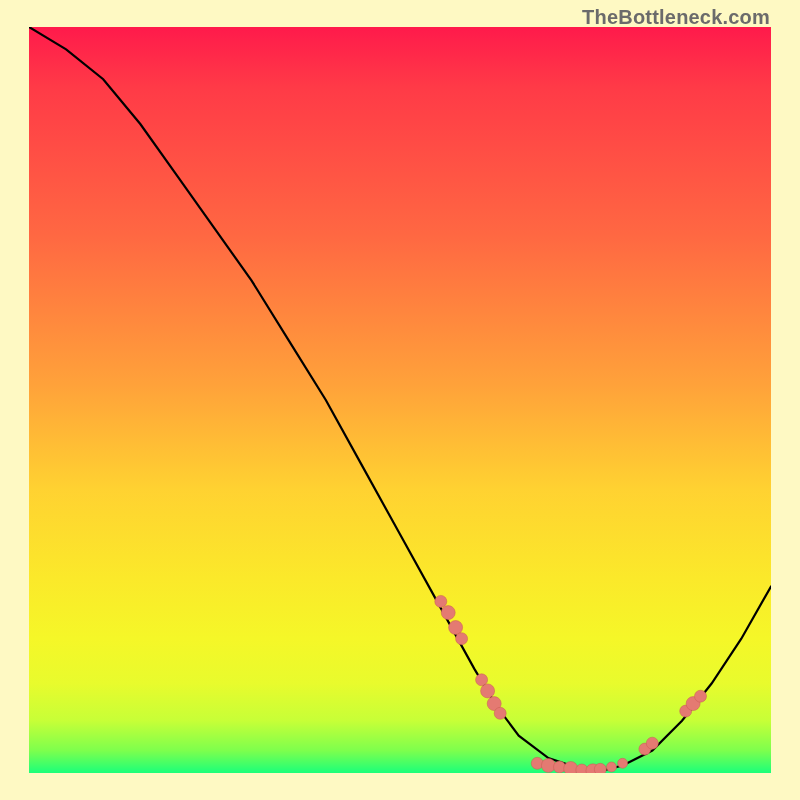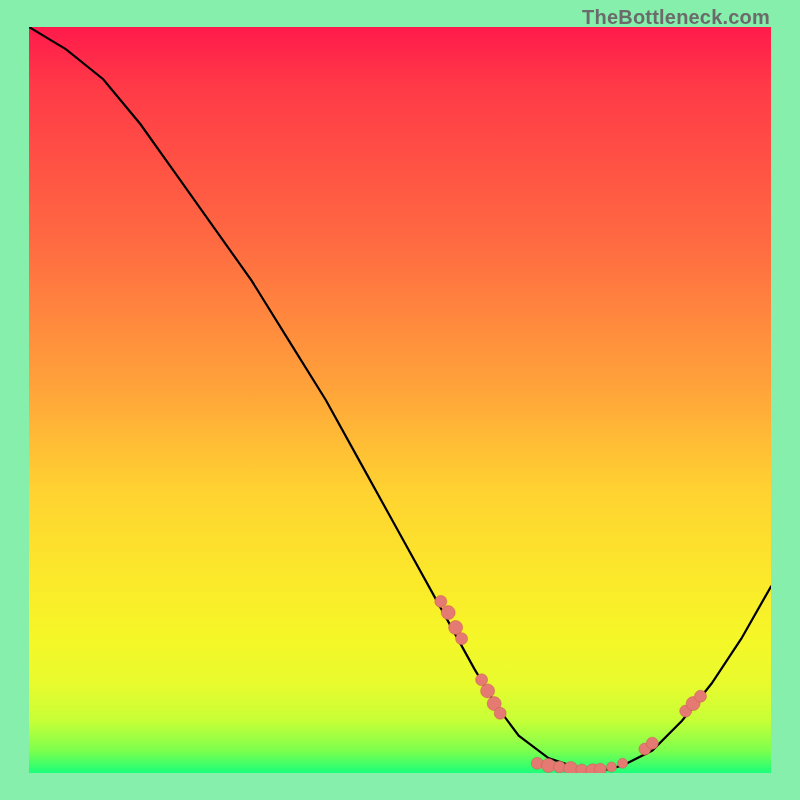--- a/index.html
+++ b/index.html
@@ -10,21 +10,21 @@
     height: 800px;
     overflow: hidden;
     font-family: Arial, Helvetica, sans-serif;
   }
   .frame {
     position: absolute;
     left: 0;
     top: 0;
     width: 800px;
     height: 800px;
-    background: #86efac;
+    background: #fef9c3;
   }
   .plot {
     position: absolute;
     left: 29px;
     top: 27px;
     width: 742px;
     height: 746px;
     
     background: linear-gradient(
       to bottom,

